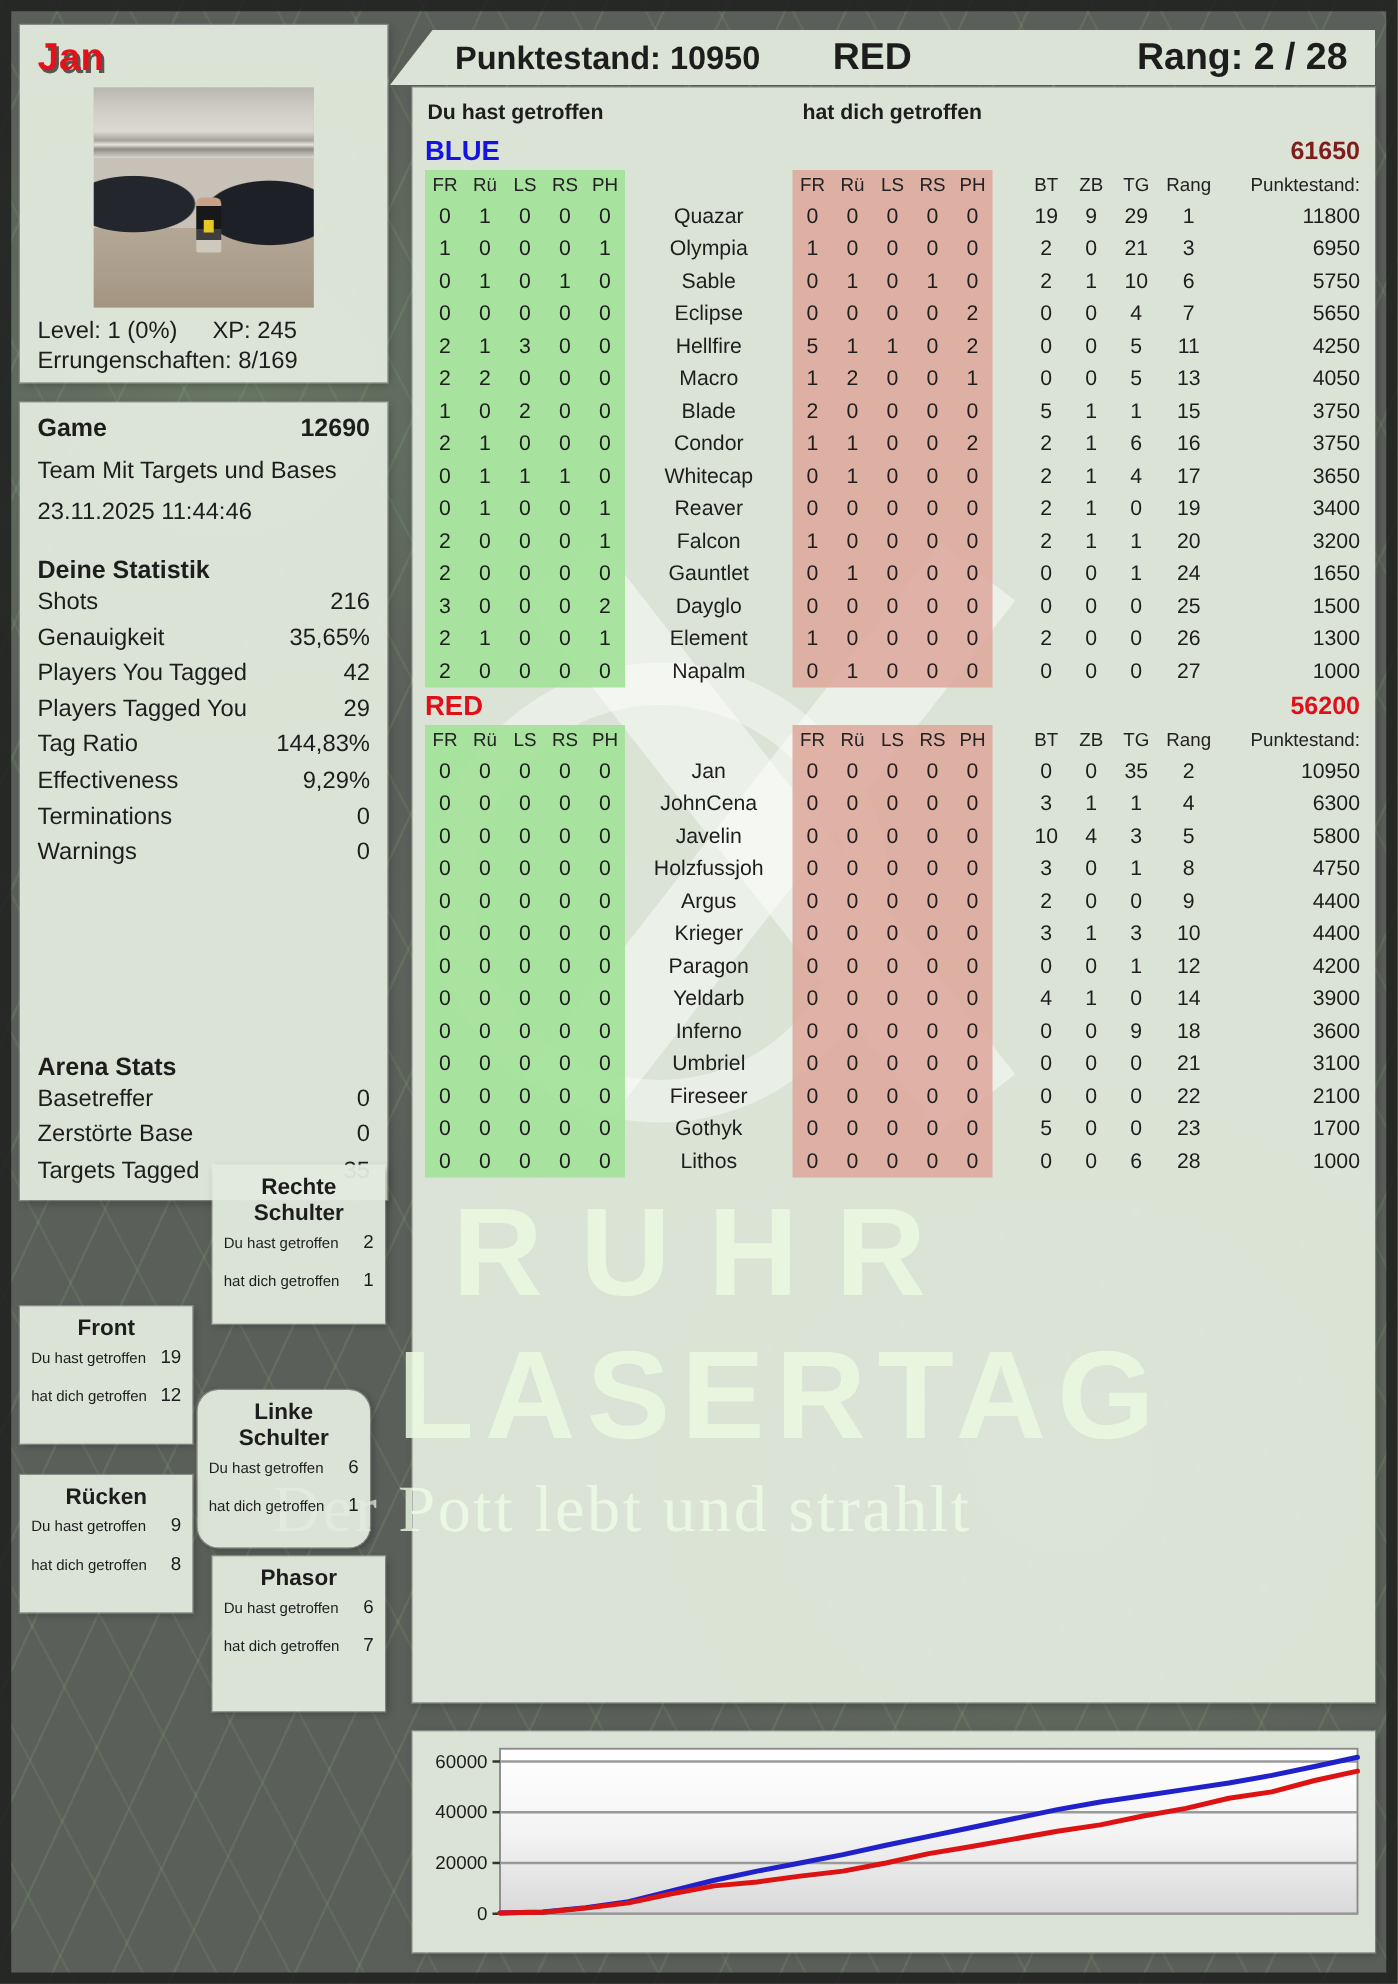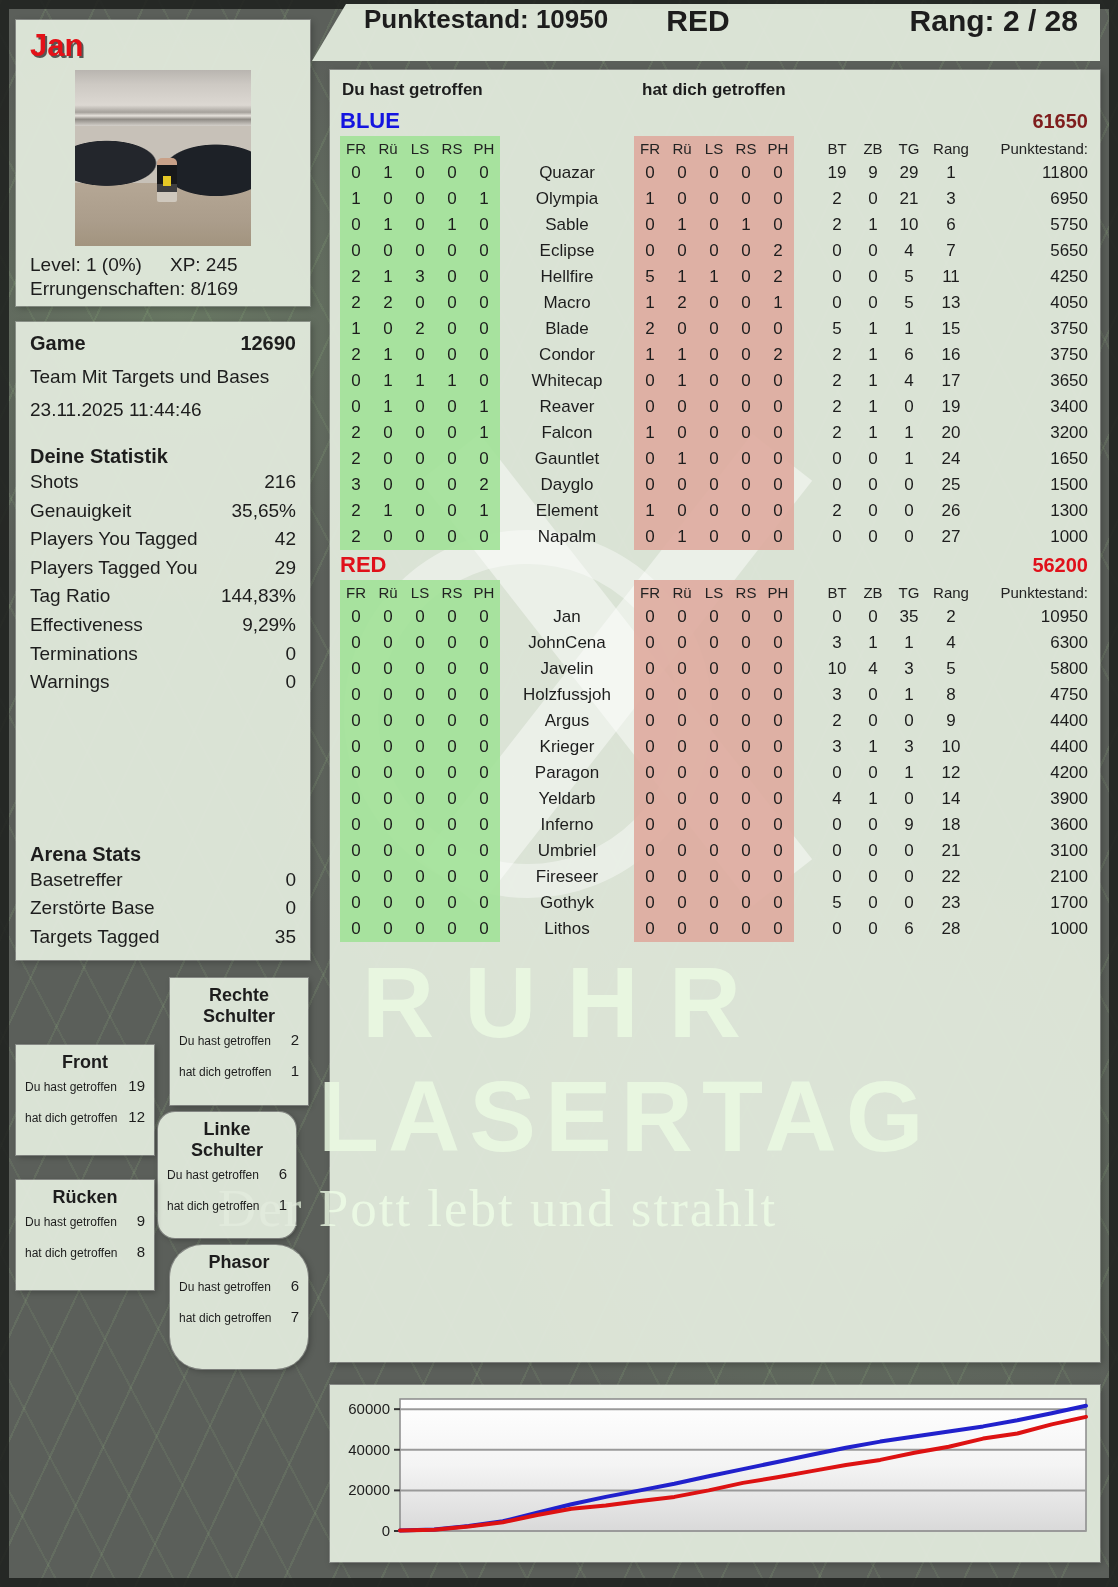--- a/index.html
+++ b/index.html
@@ -44,36 +44,36 @@
   .sec-title{font-size:20px;font-weight:bold;margin-top:24px;}
   .stat-row{display:flex;justify-content:space-between;font-size:19px;line-height:28.6px;}
   .arena-title{margin-top:146px;}
   
   .zone{position:absolute;width:138px;padding:5px 9px;z-index:3;box-sizing:border-box;
     background:rgba(225,234,220,.95);box-shadow:0 0 0 1px rgba(255,255,255,.28),2px 2px 6px rgba(0,0,0,.28);}
   .zone-title{font-size:18px;font-weight:bold;text-align:center;margin:2px 0 4px 0;}
   .zone-row{display:flex;justify-content:space-between;align-items:baseline;font-size:12px;margin-top:4px;}
   .zone-row .zval{font-size:15px;}
   .zone-row + .zone-row{margin-top:14px;}
-  .zone0{left:170px;top:978px;height:127px;}
+  .zone0{left:170px;top:932px;height:127px;}
   .zone1{left:16px;top:1045px;height:110px;}
   .zone2{left:158px;top:1112px;height:126px;border-radius:17px;}
   .zone3{left:16px;top:1180px;height:110px;}
-  .zone4{left:170px;top:1245px;height:124px;border-radius:32px;}
+  .zone4{left:170px;top:1245px;height:124px;}
   .address{left:16px;top:1385px;width:294px;height:177px;padding:8px 16px;}
   .address p{font-size:21px;margin:14px 0 0 0;}
   
   .wm{position:absolute;inset:0;z-index:2;pointer-events:none;color:rgba(234,249,226,.85);}
   .wm-ruhr{position:absolute;left:362px;top:952px;font-size:100px;font-weight:bold;letter-spacing:30px;line-height:1;}
   .wm-lt{position:absolute;left:318px;top:1066px;font-size:100px;font-weight:bold;letter-spacing:9px;line-height:1;}
   .wm-slogan{position:absolute;left:218px;top:1182px;font-family:"Liberation Serif",serif;font-size:53px;letter-spacing:2px;line-height:1;color:rgba(238,252,230,.8);}
   
-  .titlebar{left:312px;top:4px;width:788px;height:57px;z-index:3;
+  .titlebar{left:312px;top:24px;width:788px;height:44px;z-index:3;
     clip-path:polygon(34px 0, 100% 0, 100% 100%, 0 100%);
-    display:flex;}
+    display:flex;align-items:center;}
   .titlebar .score{font-size:26px;font-weight:bold;margin-left:52px;}
   .titlebar .team{font-size:30px;font-weight:bold;margin-left:58px;}
   .titlebar .rank{font-size:30px;font-weight:bold;margin-left:auto;margin-right:22px;}
   .board{left:330px;top:70px;width:770px;height:1292px;padding:10px;z-index:1;}
   .board-wm{position:absolute;inset:0;overflow:hidden;z-index:0;}
   .wm-ring{position:absolute;left:14px;top:460px;width:300px;height:300px;border:34px solid rgba(255,255,255,.40);border-radius:50%;}
   .wm-bar{position:absolute;left:248px;top:330px;width:76px;height:540px;background:rgba(255,255,255,.45);}
   .wm-bar.b1{transform:rotate(38deg);}
   .wm-bar.b2{transform:rotate(-38deg);}
   .board-content{position:relative;z-index:1;}

